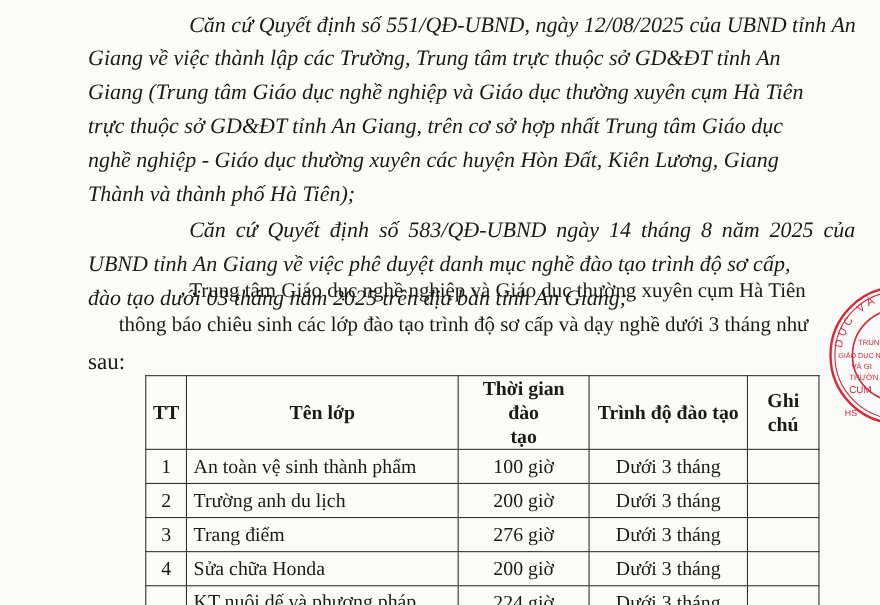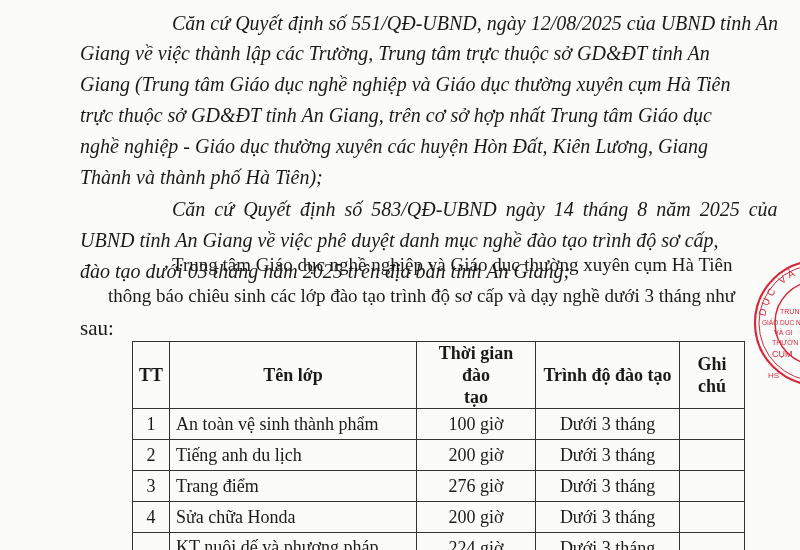--- a/index.html
+++ b/index.html
@@ -91,21 +91,21 @@
   <tbody>
     <tr>
       <td class="c-tt">1</td>
       <td class="c-name">An toàn vệ sinh thành phẩm</td>
       <td class="c-time">100 giờ</td>
       <td class="c-level">Dưới 3 tháng</td>
       <td class="c-note"></td>
     </tr>
     <tr>
       <td class="c-tt">2</td>
-      <td class="c-name">Tiếng anh du lịch</td>
+      <td class="c-name">Trường anh du lịch</td>
       <td class="c-time">200 giờ</td>
       <td class="c-level">Dưới 3 tháng</td>
       <td class="c-note"></td>
     </tr>
     <tr>
       <td class="c-tt">3</td>
       <td class="c-name">Trang điểm</td>
       <td class="c-time">276 giờ</td>
       <td class="c-level">Dưới 3 tháng</td>
       <td class="c-note"></td>

